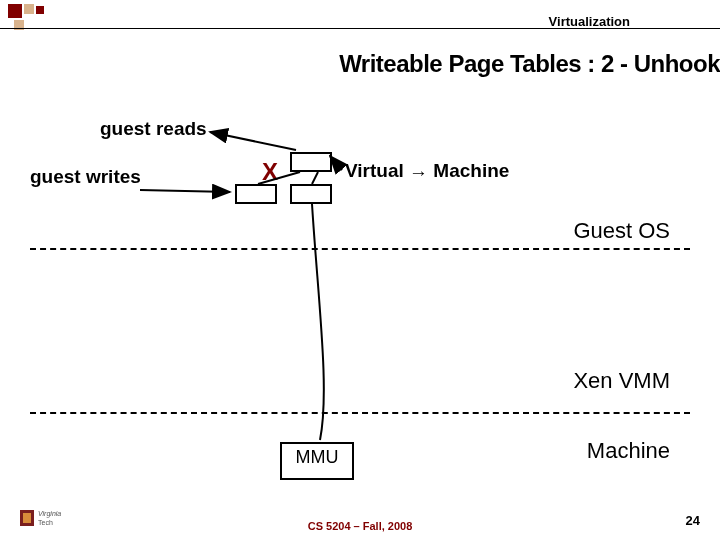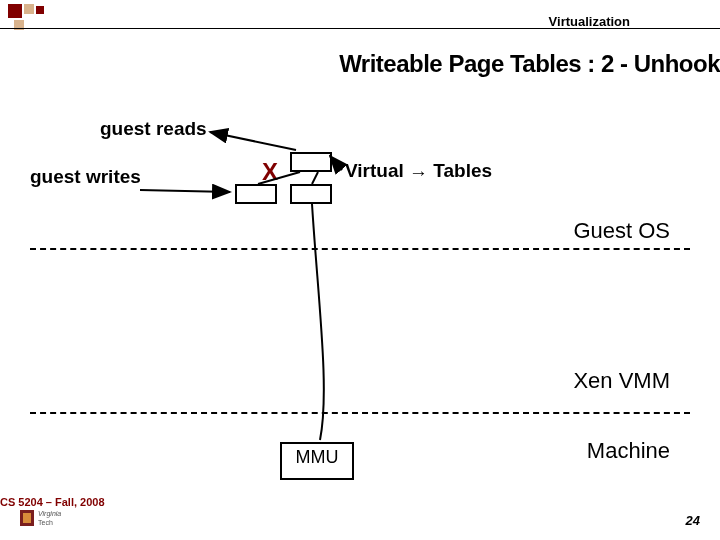--- a/index.html
+++ b/index.html
@@ -62,33 +62,32 @@
     height: 0;
   }
   .layer-label {
     position: absolute;
     right: 50px;
     font-size: 22px;
     font-family: Liberation Sans, sans-serif;
   }
   .footer-text {
     position: absolute;
-    bottom: 32px;
+    bottom: 8px;
     left: 0; right: 0;
-    text-align: left;
+    text-align: center;
     font-size: 11px;
     font-weight: bold;
     color: #800000;
   }
   .page-num {
     position: absolute;
     bottom: 12px; right: 20px;
     font-size: 13px;
     font-weight: bold;
-    font-style: italic;
   }
   .logo {
     position: absolute;
     bottom: 10px; left: 20px;
     width: 50px; height: 24px;
   }
   svg.arrows {
     position: absolute;
     top: 0; left: 0;
     width: 720px; height: 540px;
@@ -104,21 +103,21 @@
   <div class="sq" style="left:28px;top:2px;width:8px;height:8px;background:#800000"></div>
   <div class="sq" style="left:6px;top:16px;width:10px;height:10px;background:#d9b38c"></div>
 </div>
 <div class="header-line"></div>
 <div class="header-text">Virtualization</div>
 
 <div class="title">Writeable Page Tables : 2 - Unhook</div>
 
 <div class="label" style="top:118px;left:100px">guest reads</div>
 <div class="label" style="top:166px;left:30px">guest writes</div>
-<div class="label" style="top:160px;left:345px">Virtual → Tables</div>
+<div class="label" style="top:160px;left:345px">Virtual → Machine</div>
 <div class="x-mark" style="top:158px;left:262px">X</div>
 
 <div class="box" style="top:152px;left:290px;width:42px;height:20px"></div>
 <div class="box" style="top:184px;left:235px;width:42px;height:20px"></div>
 <div class="box" style="top:184px;left:290px;width:42px;height:20px"></div>
 
 <div class="box" style="top:442px;left:280px;width:74px;height:38px;text-align:center;line-height:26px;font-size:18px">
   <span>MMU</span>
 </div>
 

